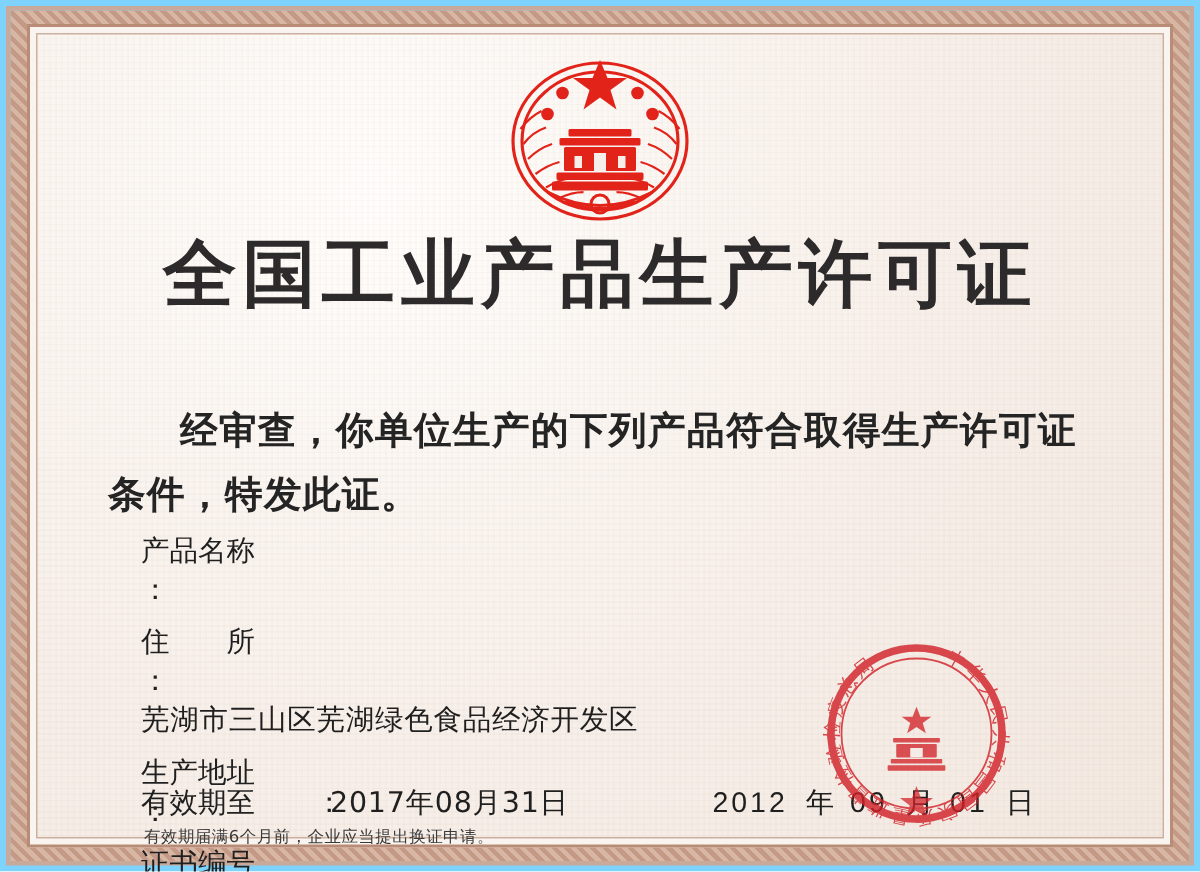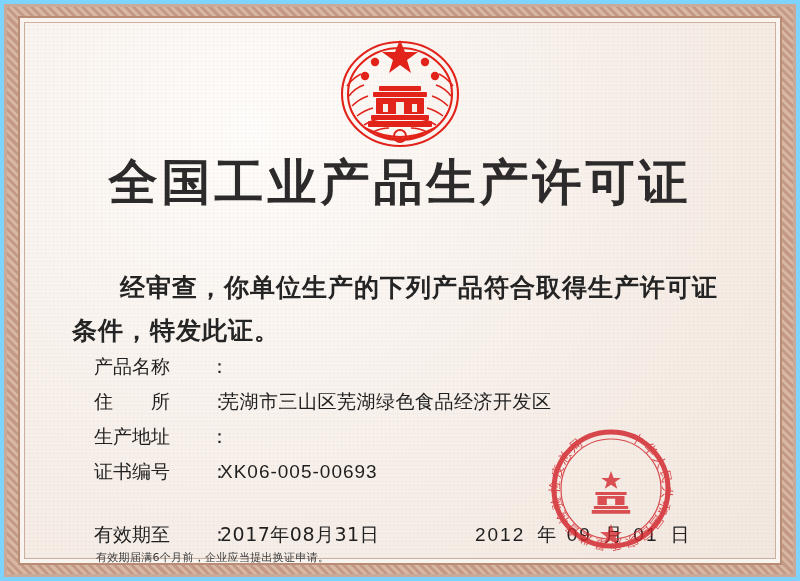--- a/index.html
+++ b/index.html
@@ -122,20 +122,21 @@
     left: 70px;
     right: 40px;
   }
   .field-row {
     display: flex;
     align-items: baseline;
     margin-bottom: 9px;
     font-family: "DejaVu Sans", sans-serif;
     font-size: 19px;
     color: #1f1f1f;
+    flex-direction: column;
   }
   .field-label {
     width: 116px;
     flex: none;
     letter-spacing: 0px;
     white-space: nowrap;
   }
   .field-colon {
     width: 10px;
     flex: none;

